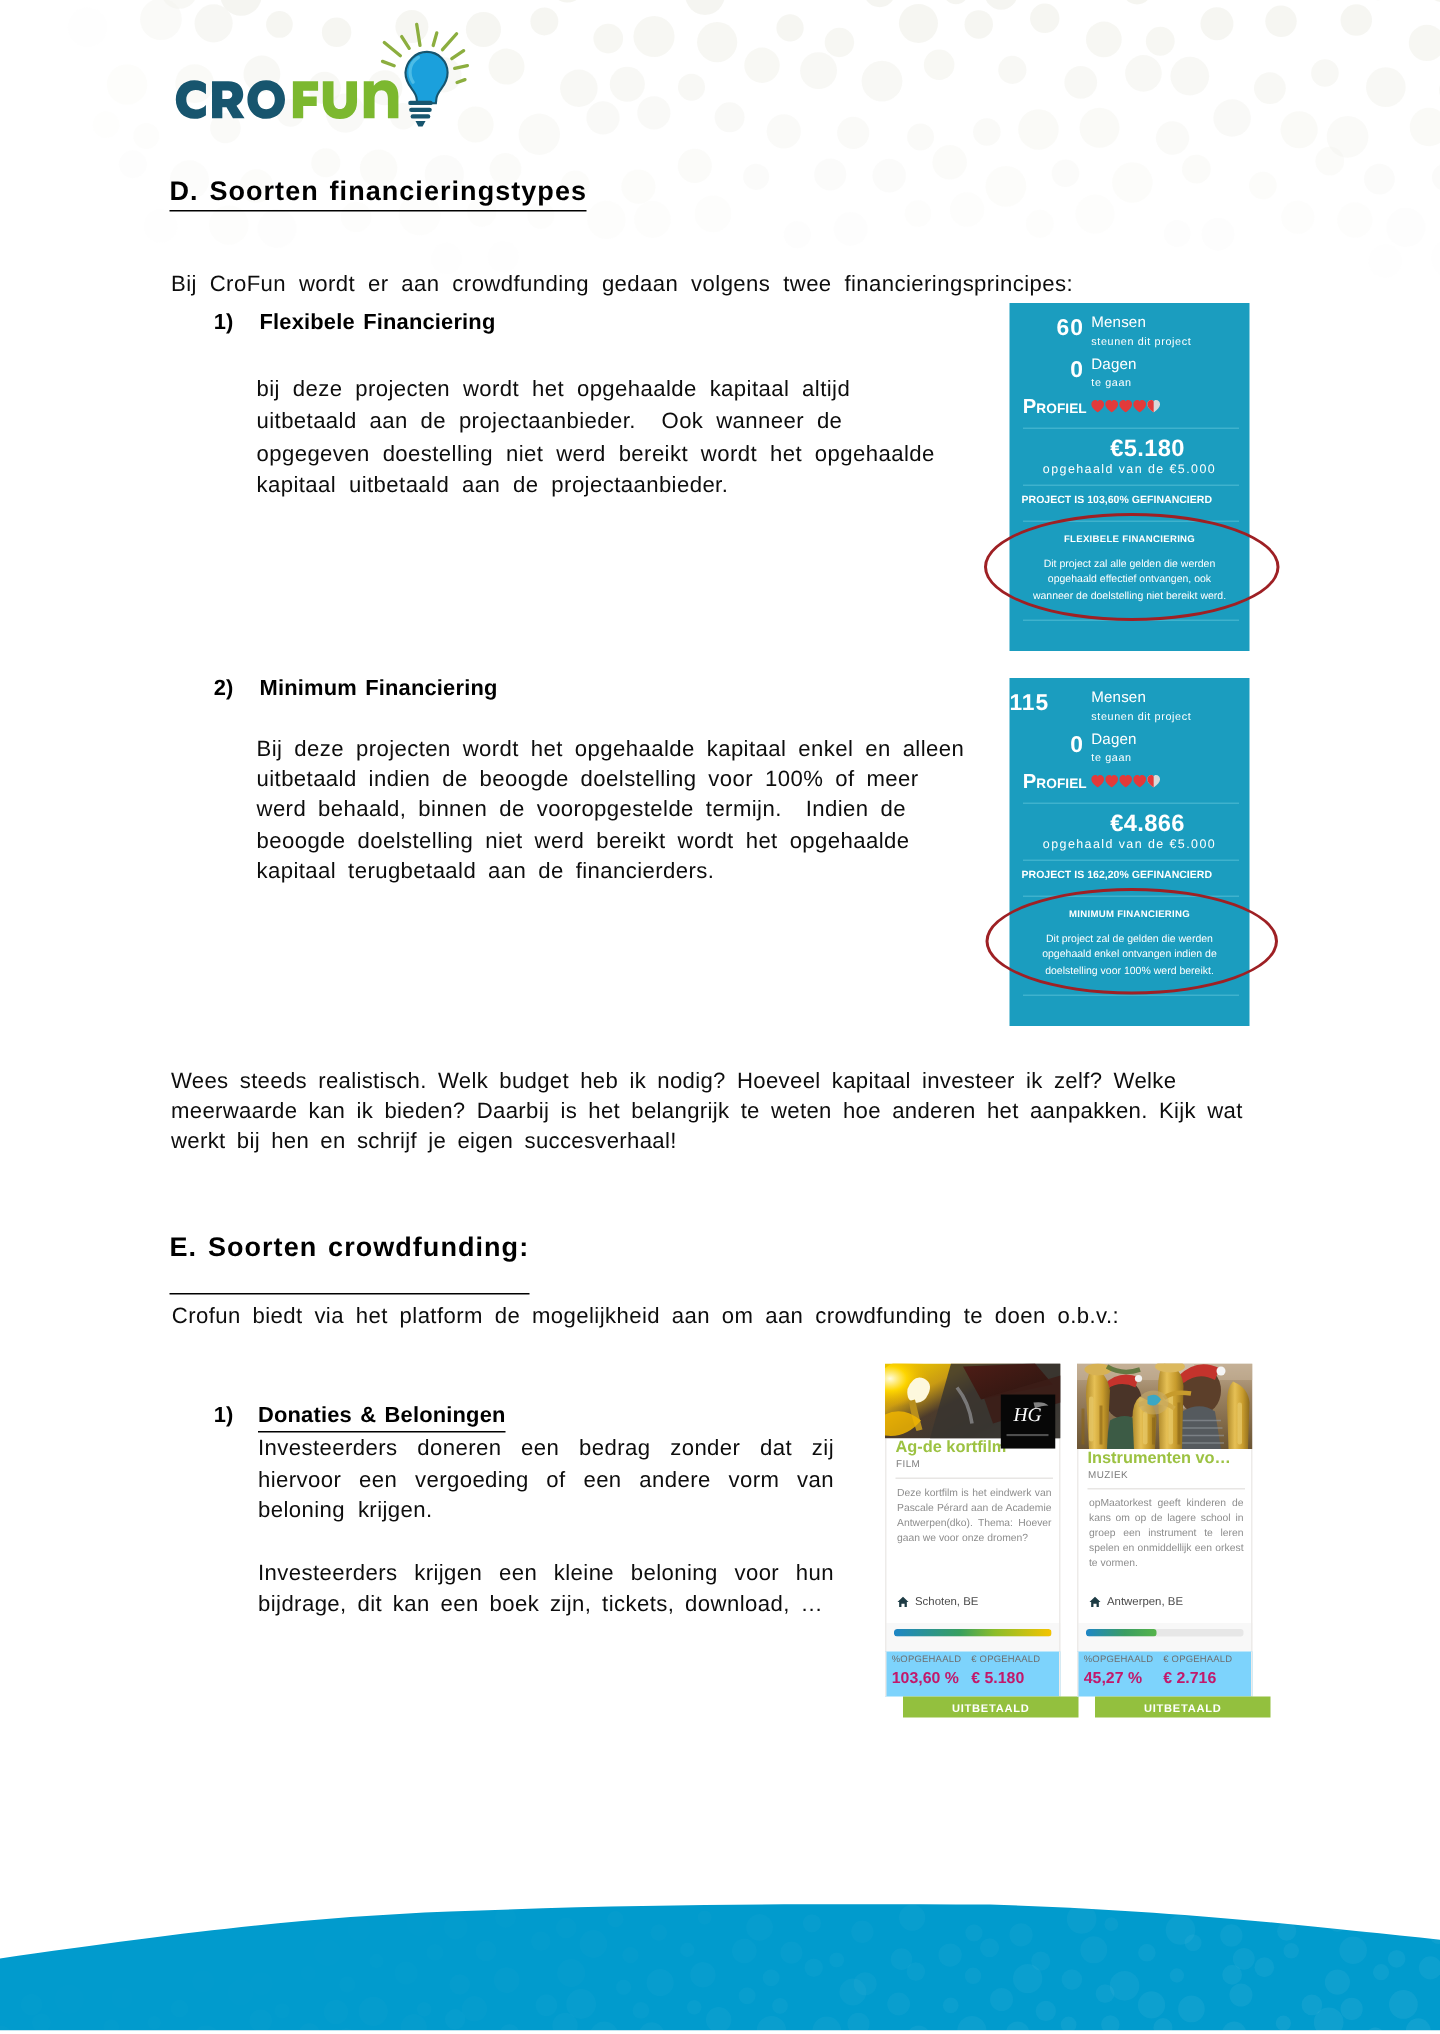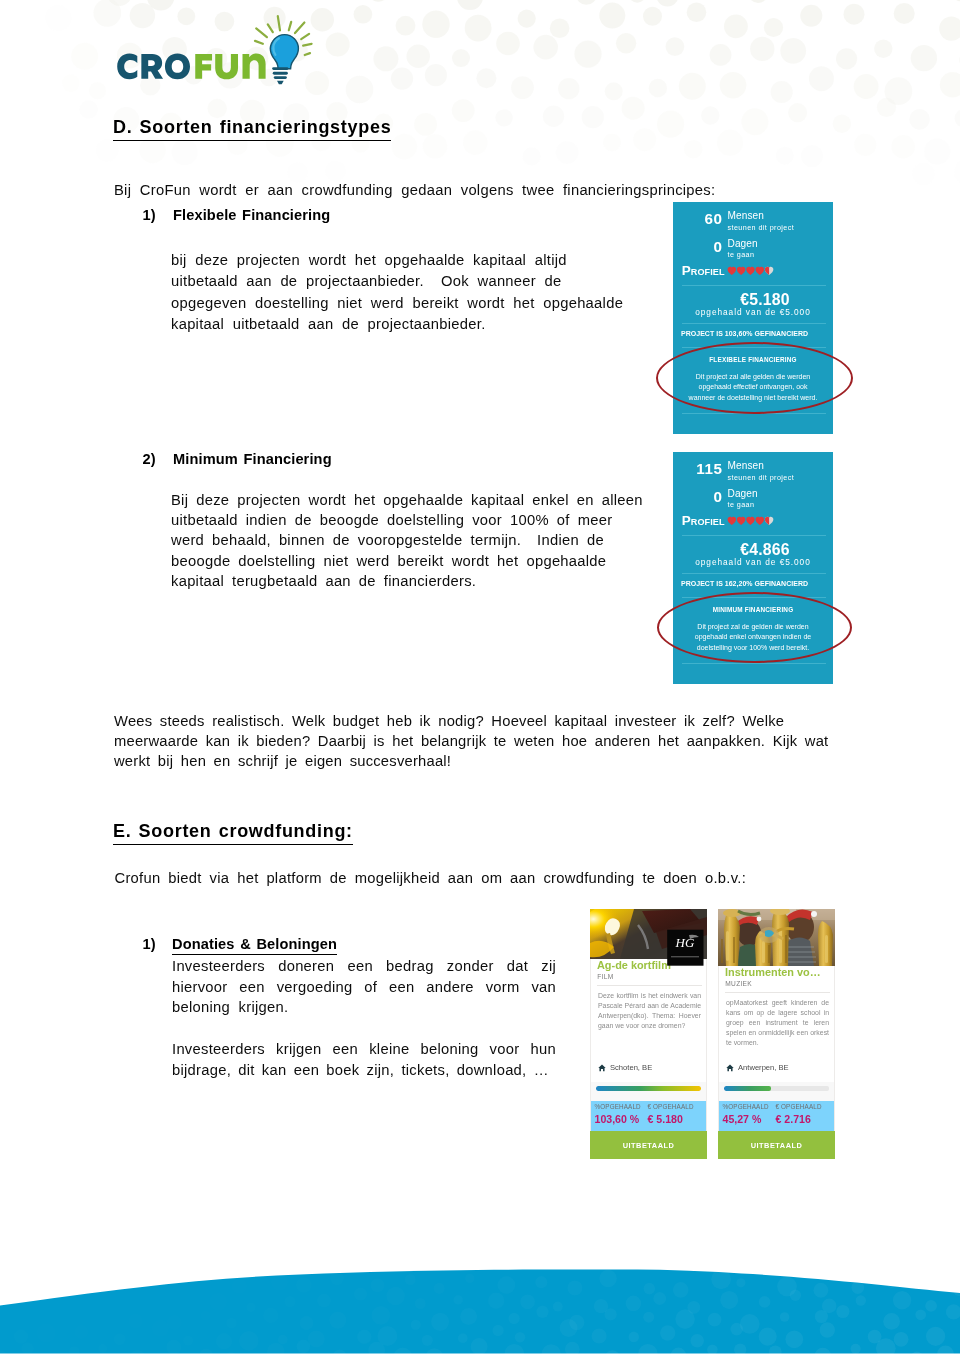--- a/index.html
+++ b/index.html
@@ -27,21 +27,21 @@
   #t1lab{left:173px;top:206.5px;}
   #p1{left:171px;top:250px;line-height:21.3px;}
 
   #n2{left:142.5px;top:450.5px;}
   #t2lab{left:173px;top:450.5px;}
   #p2{left:171px;top:490px;line-height:20.2px;word-spacing:3.6px;}
 
   #p3{left:114px;top:711px;line-height:20.2px;word-spacing:3.2px;letter-spacing:0.22px;}
 
   #hE{left:113px;top:821px;font-size:18px;letter-spacing:0.7px;word-spacing:1.5px;}
-  #hE u{text-decoration:none;border-bottom:1.7px solid #000;padding-bottom:3px;}
+  #hE u{text-decoration:none;border-bottom:1.7px solid #000;padding-bottom:21px;}
   #pE{left:114.5px;top:870px;word-spacing:3.5px;}
 
   #n3{left:142.5px;top:935.5px;}
   #t3lab{left:172px;top:935.5px;}
   #t3lab u{text-decoration:none;border-bottom:1.4px solid #000;padding-bottom:2px;}
   #p4{left:172px;top:956px;width:384px;line-height:20.5px;text-align:justify;white-space:normal;}
   #p5{left:172px;top:1039px;width:384px;line-height:20.5px;text-align:justify;white-space:normal;word-spacing:2.8px;}
 
   
   .widget{position:absolute;width:160px;background:#1b9dbf;color:#fff;
@@ -88,21 +88,21 @@
   .pc-barwrap{position:absolute;left:0;top:173px;width:117px;height:19px;background:#f8f8f8;
               border-left:1px solid #edebe9;border-right:1px solid #edebe9;box-sizing:border-box;}
   .pc-bar{position:absolute;left:5px;top:3.5px;width:105px;height:5px;border-radius:2px;background:#e7e7e7;overflow:hidden;}
   .pc-barfill{height:5px;border-radius:2px;}
   .pc-stats{position:absolute;left:0;top:192px;width:117px;height:30px;background:#7dd3fc;
             border-left:1px solid #edebe9;border-right:1px solid #edebe9;box-sizing:border-box;}
   .pc-col1{position:absolute;left:3.5px;top:0;}
   .pc-col2{position:absolute;left:56.5px;top:0;}
   .pc-sl{color:#6e6e6e;font-size:6.3px;letter-spacing:.15px;white-space:nowrap;line-height:6.3px;padding-top:3px;}
   .pc-sv{color:#c2186b;font-weight:bold;font-size:10.6px;line-height:10.2px;padding-top:4px;white-space:nowrap;}
-  .pc-btn{position:absolute;left:0;top:222px;width:117px;height:28px;background:#93c03e;color:#fff;
+  .pc-btn{position:absolute;left:12px;top:222px;width:117px;height:14px;background:#93c03e;color:#fff;
           font-weight:bold;font-size:7.4px;letter-spacing:.5px;display:flex;align-items:center;justify-content:center;}
 
   
   #footer{position:absolute;left:0;bottom:0;width:960px;height:120px;}
 </style>
 </head>
 <body>
 
 <div class="page">
 
@@ -376,21 +376,21 @@
     <div class="w-fin" style="top:128.0px">PROJECT IS 103,60% GEFINANCIERD</div>
     <div class="w-sep" style="top:145.0px"></div>
     <div class="w-kind" style="top:155.0px">FLEXIBELE FINANCIERING</div>
     <div class="w-desc" style="top:169.5px">Dit project zal alle gelden die werden
 opgehaald effectief ontvangen, ook
 wanneer de doelstelling niet bereikt werd.</div>
     <div class="w-sep" style="top:211.0px"></div>
   </div>
 
   <div class="widget" id="w2">
-    <div class="w-big" style="position:absolute;left:0;top:9.0px;width:49.5px;text-align:right">115</div>
+    <div class="w-big" style="position:absolute;left:0;top:9.0px;width:49.5px;">115</div>
     <div class="w-lab" style="position:absolute;left:54.5px;top:9.3px">Mensen</div>
     <div class="w-sub" style="position:absolute;left:54.5px;top:21.6px">steunen dit project</div>
     <div class="w-big" style="position:absolute;left:0;top:37.0px;width:49.5px;text-align:right">0</div>
     <div class="w-lab" style="position:absolute;left:54.5px;top:37.0px">Dagen</div>
     <div class="w-sub" style="position:absolute;left:54.5px;top:49.2px">te gaan</div>
     <div class="w-profiel" style="left:8.8px;top:63.8px">Profiel</div>
     <svg class="hearts" style="position:absolute;left:49.2px;top:64.0px" width="57" height="9" viewBox="0 0 56.5 11">
         <g transform="translate(0,0)">
           <path d="M5.4 11.0 C2.0 8.3 0.2 6.5 0.2 4.2 C0.2 2.3 1.7 0.9 3.5 0.9 C4.6 0.9 5.0 1.4 5.4 2.0 C5.8 1.4 6.2 0.9 7.3 0.9 C9.1 0.9 10.6 2.3 10.6 4.2 C10.6 6.5 8.8 8.3 5.4 11.0 Z" fill="#e23a3a"></path>
         </g>

